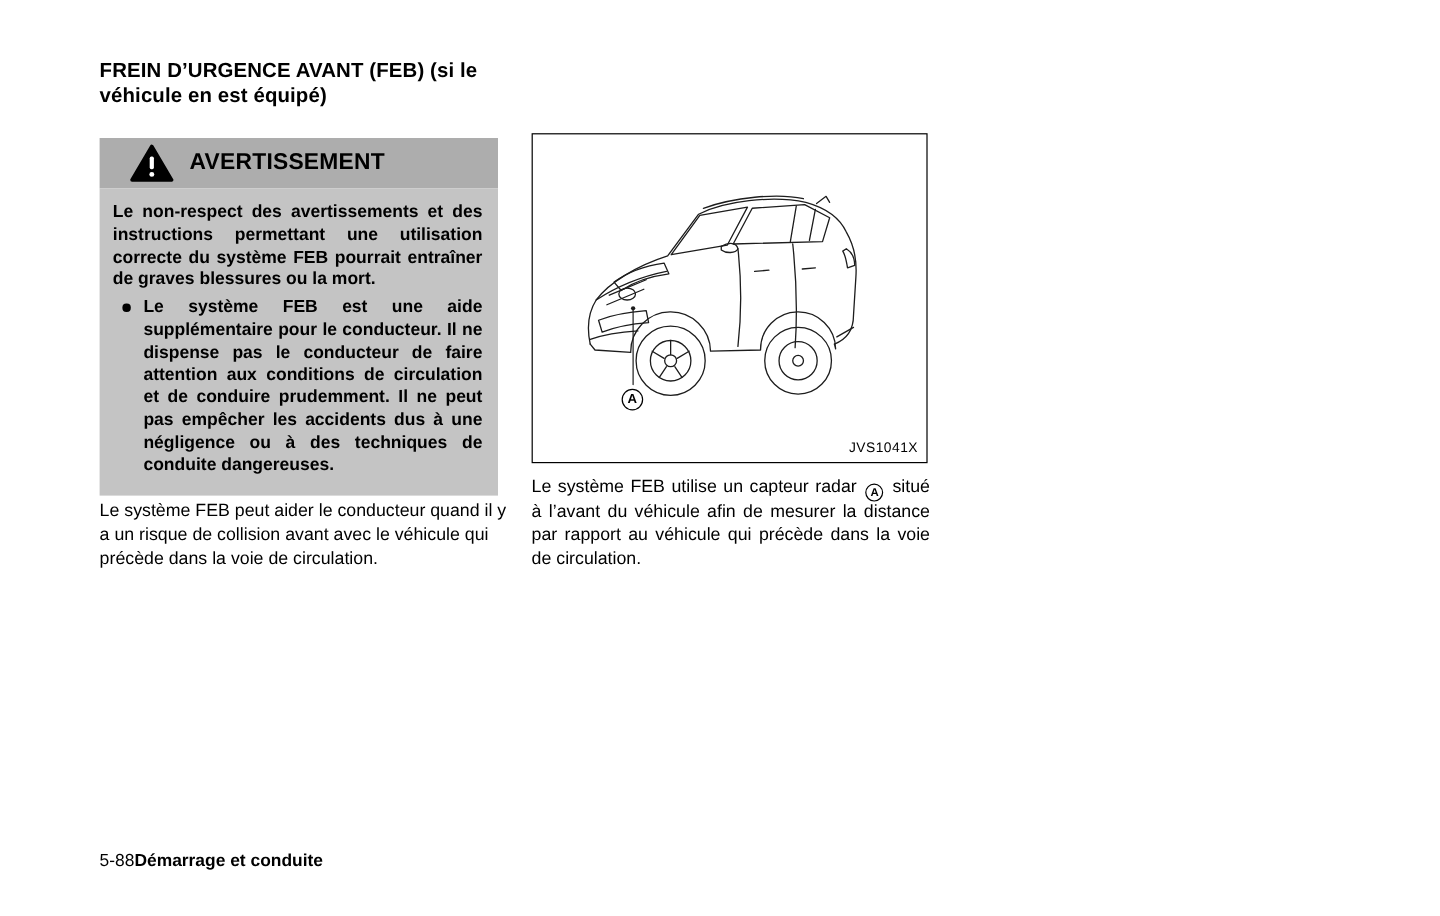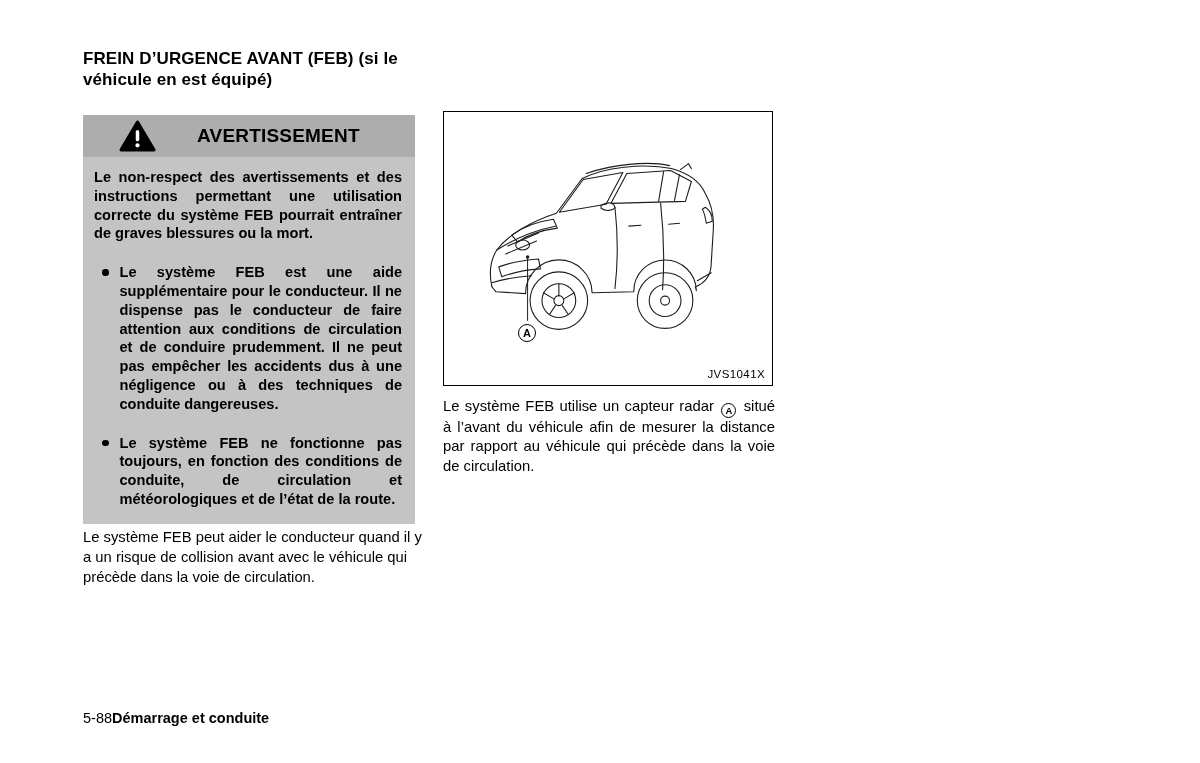--- a/index.html
+++ b/index.html
@@ -28,43 +28,42 @@
     line-height: 21px;
     letter-spacing: 0.1px;
     width: 350px;
   }
   .warning-box { margin-top: 25px; width: 332px; }
   .warning-header {
     background: #adadad;
     height: 42px;
     display: flex;
     align-items: center;
-    padding-left: 36px;
-    gap: 28px;
+    padding-left: 25px;
   }
   .warning-triangle { width: 37px; height: 33px; flex: 0 0 auto; }
   .warning-header-text {
     font-size: 19px;
     font-weight: bold;
     margin-left: 13px;
     letter-spacing: 0.2px;
   }
   .warning-body {
     background: #c4c4c4;
     padding: 11px 13px 15px 11px;
   }
   .warning-intro {
     font-size: 14.6px;
     font-weight: bold;
     line-height: 18.8px;
     text-align: justify;
   }
   .bullet {
     display: flex;
-    margin-top: 20px;
+    margin-top: 4px;
   }
   .bullet .dot {
     flex: 0 0 auto;
     width: 6.5px;
     height: 6.5px;
     background: #000;
     border-radius: 50%;
     margin: 6px 11px 0 8px;
   }
   .bullet .bullet-text {
@@ -169,24 +168,20 @@
           <circle cx="18" cy="24.6" r="2" fill="#fff"></circle>
         </svg>
         <span class="warning-header-text">AVERTISSEMENT</span>
       </div>
       <div class="warning-body">
         <div class="warning-intro">Le non-respect des avertissements et des instructions permettant une utilisation correcte du système FEB pourrait entraîner de graves blessures ou la mort.</div>
         <div class="bullet">
           <span class="dot"></span>
           <span class="bullet-text">Le système FEB est une aide supplémentaire pour le conducteur. Il ne dispense pas le conducteur de faire attention aux conditions de circulation et de conduire prudemment. Il ne peut pas empêcher les accidents dus à une négligence ou à des techniques de conduite dangereuses.</span>
         </div>
-        <div class="bullet">
-          <span class="dot"></span>
-          <span class="bullet-text">Le système FEB ne fonctionne pas toujours, en fonction des conditions de conduite, de circulation et météorologiques et de l’état de la route.</span>
-        </div>
       </div>
     </div>
 
     <div class="after-paragraph">Le système FEB peut aider le conducteur quand il y a un risque de collision avant avec le véhicule qui précède dans la voie de circulation.</div>
   </div>
 
   <div class="right-col">
 
     <div class="figure-frame">
       <svg viewBox="0 0 330 275" width="328" height="273" aria-hidden="true">

